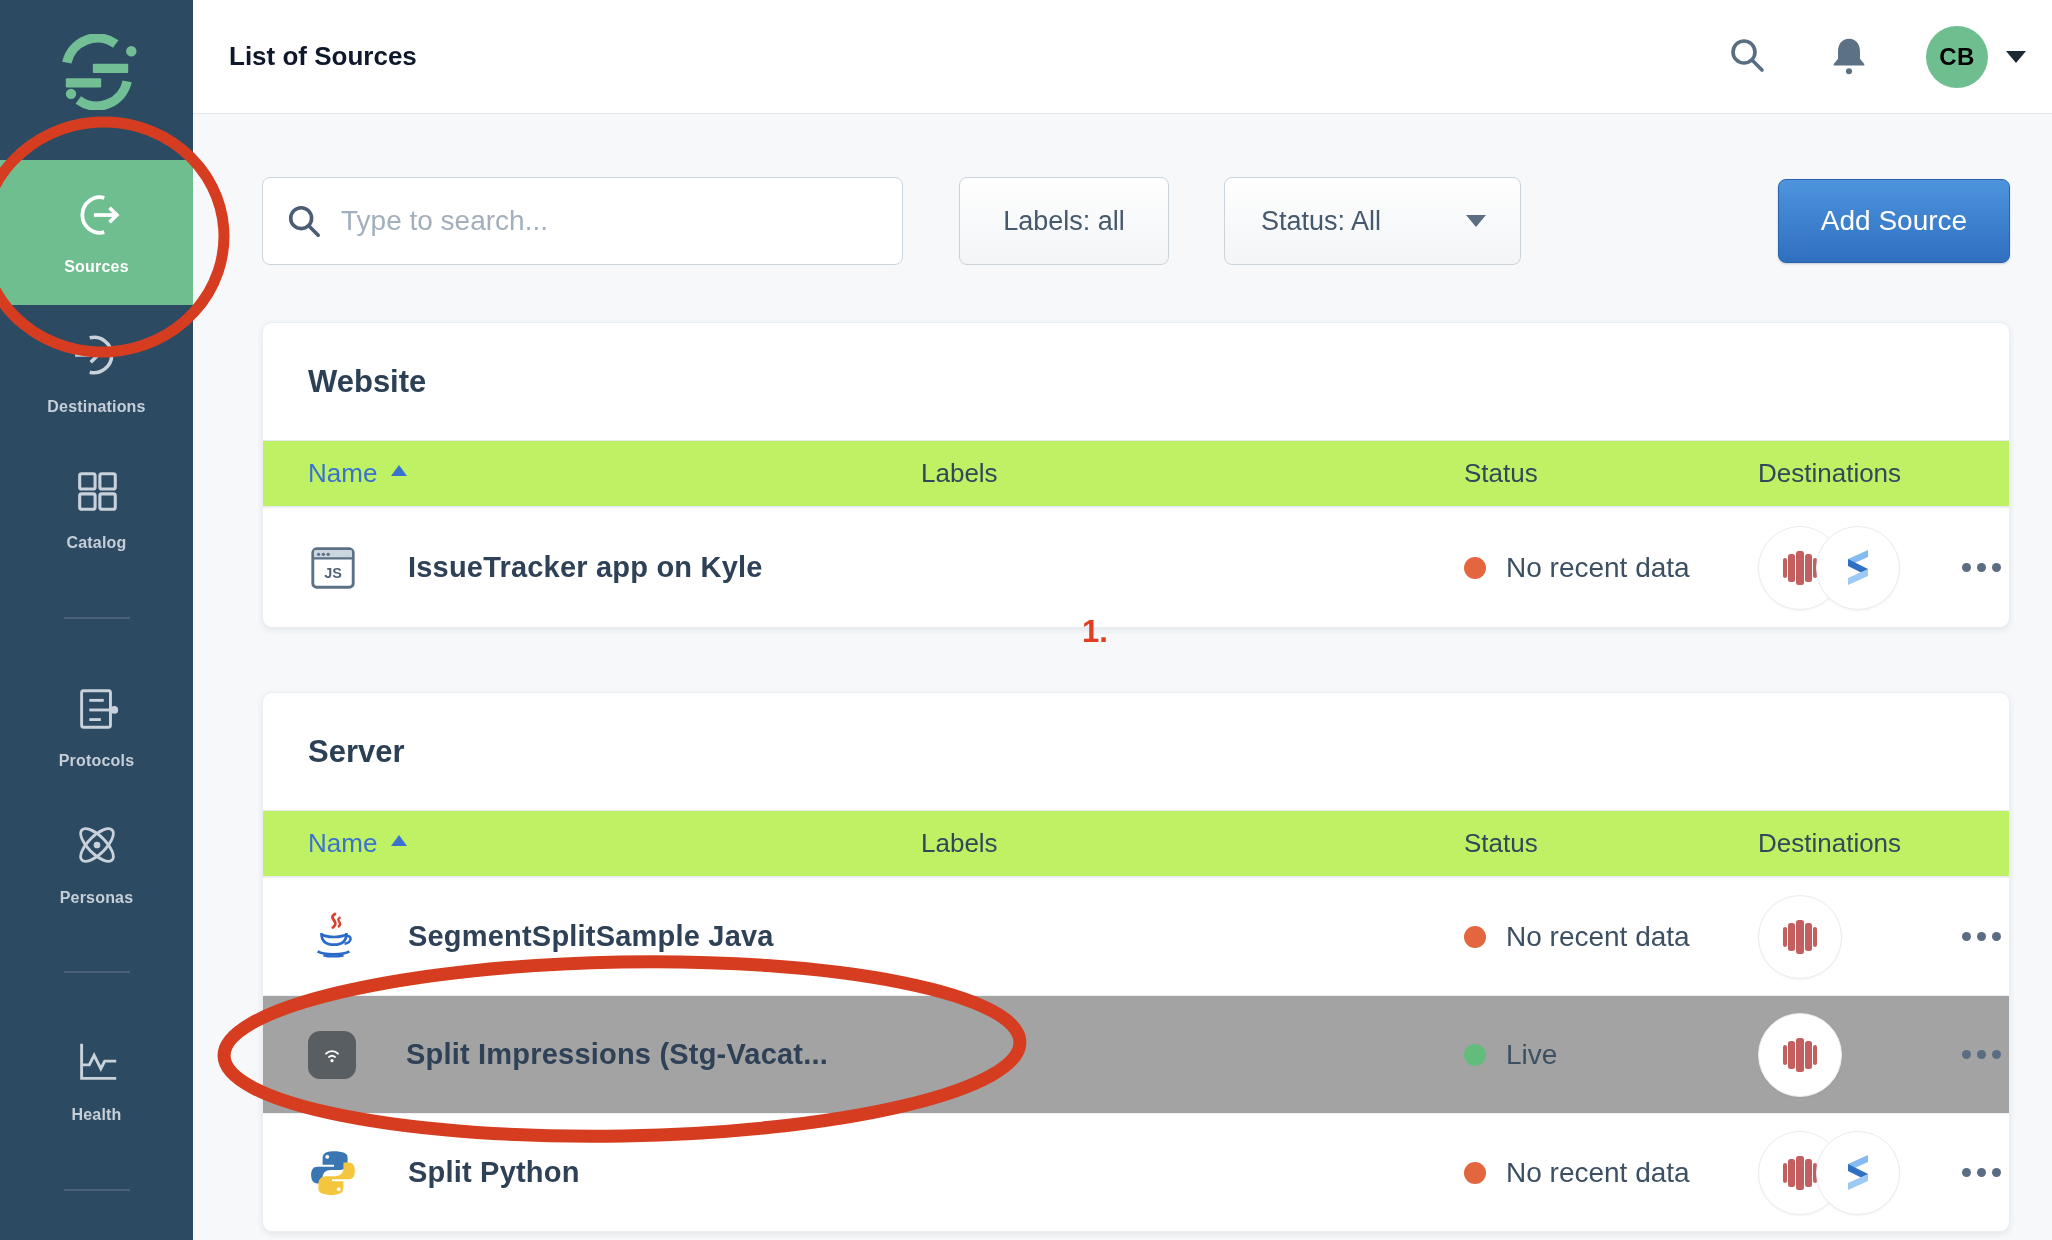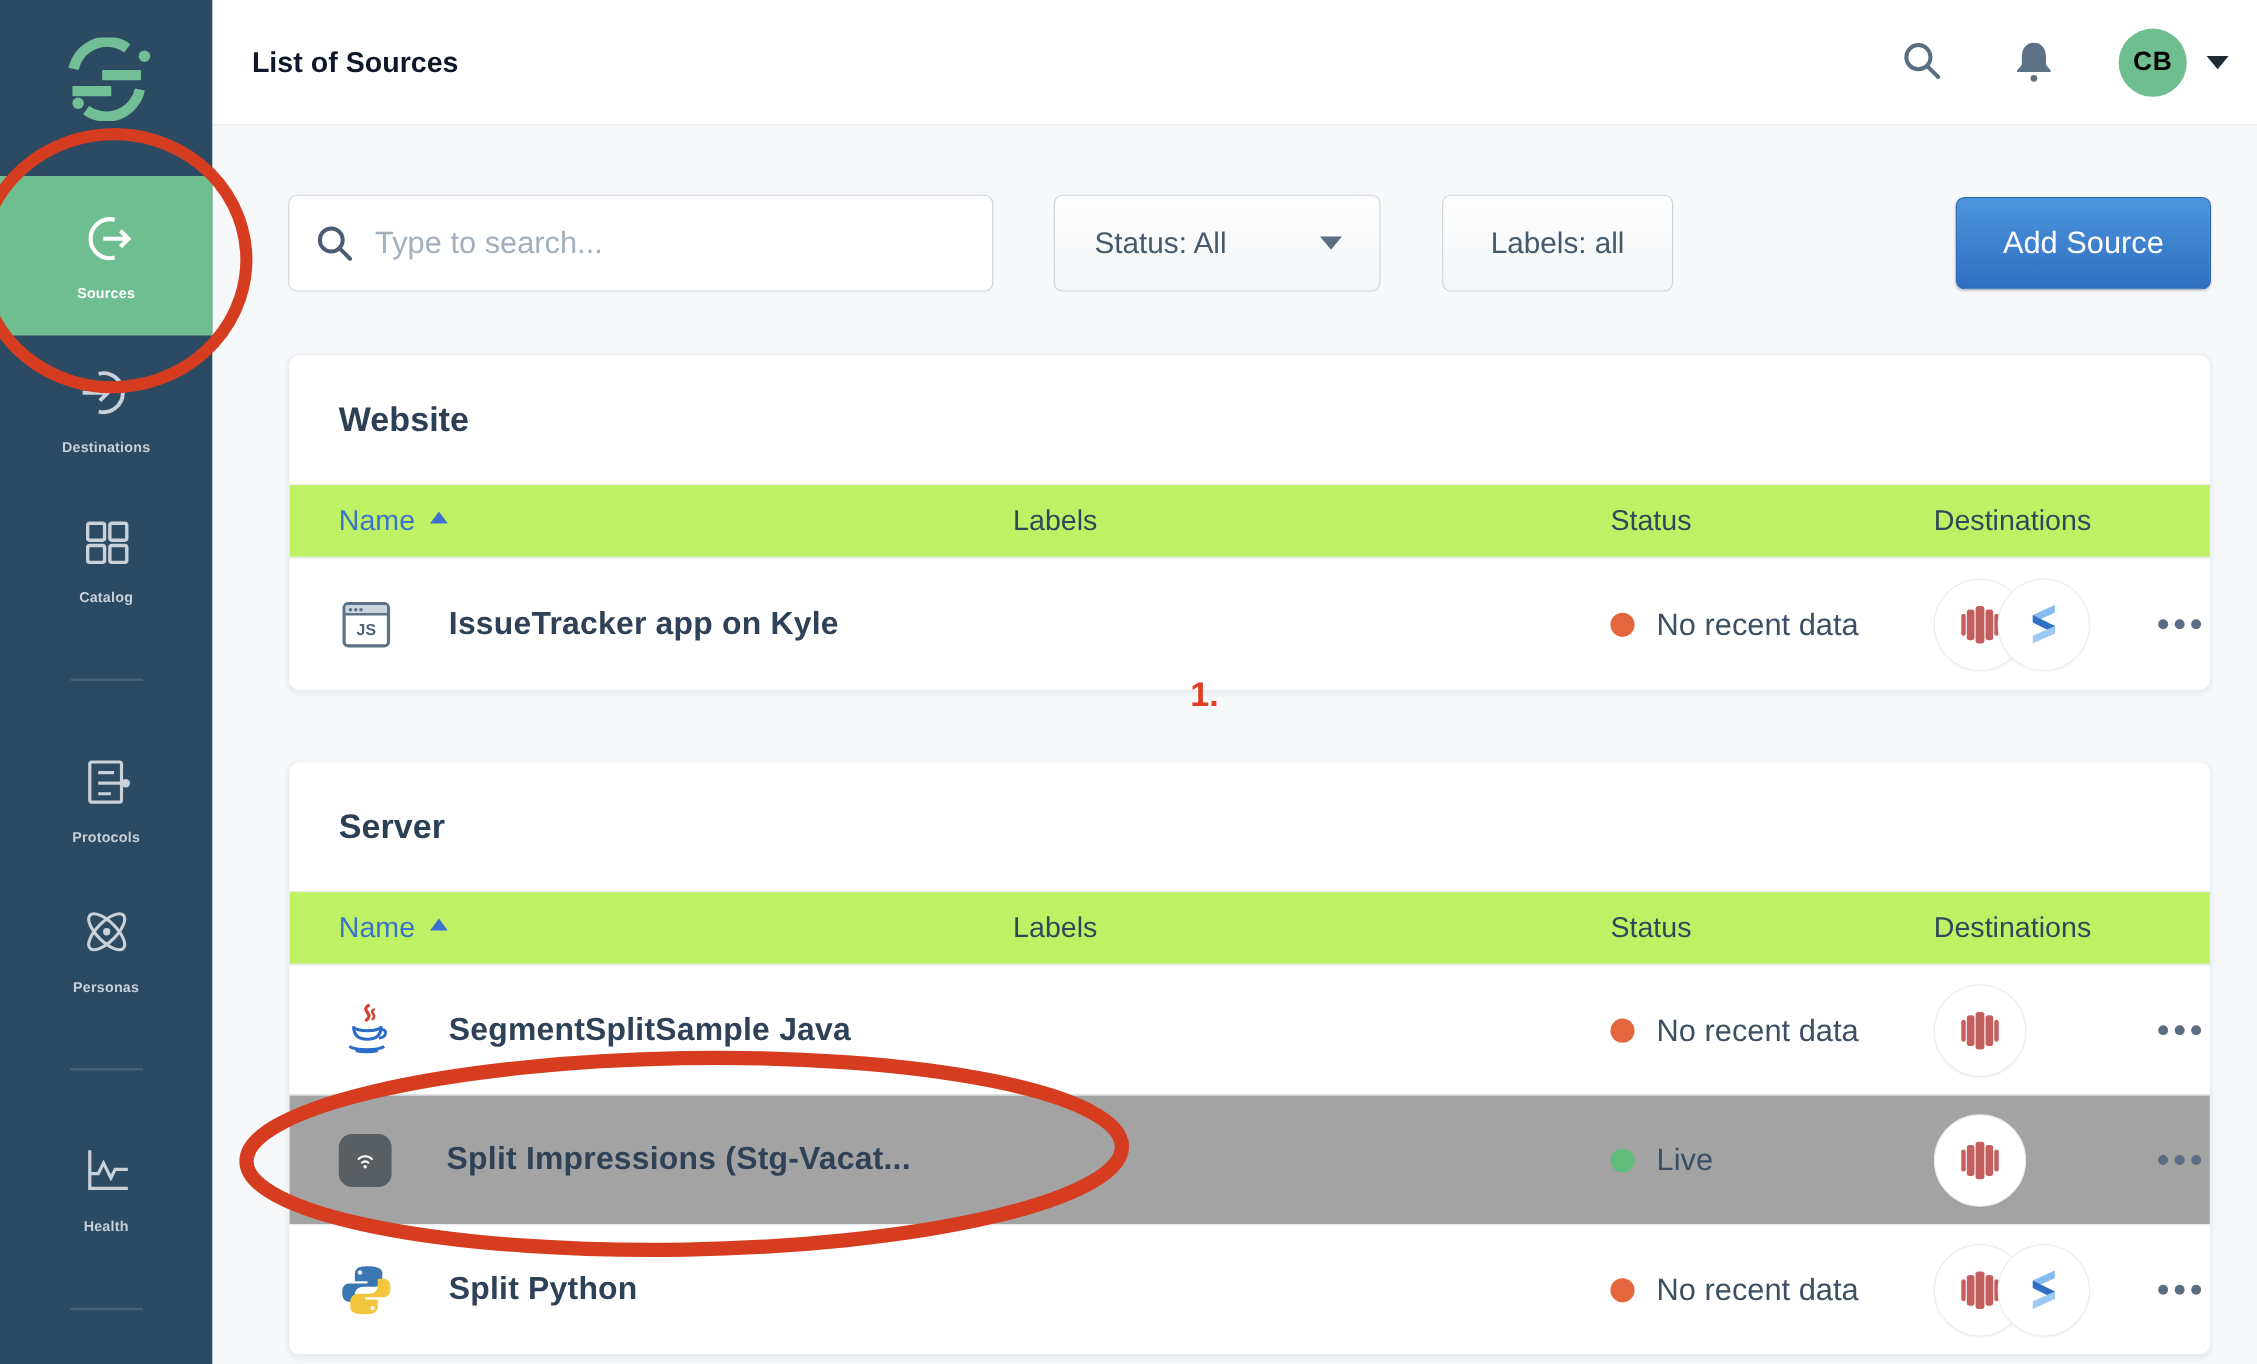--- a/index.html
+++ b/index.html
@@ -15,21 +15,21 @@
   
   .sidebar {
     position: absolute; left: 0; top: 0; width: 193px; height: 100%;
     background: #2d4a63; z-index: 3;
   }
   .logo-wrap { width: 104px; height: 76px; margin: 34px auto 0; }
   .nav { position: absolute; top: 160px; left: 0; width: 100%; }
   .nav-item {
     display: flex; flex-direction: column; align-items: center; justify-content: center;
     gap: 14px; height: 136px; cursor: pointer;
-    color: #c6cfd8; font-size: 13px; font-weight: 600; letter-spacing: .2px;
+    color: #c6cfd8; font-size: 16px; font-weight: 600; letter-spacing: .2px;
   }
   .nav-item.active { background: #6fbe90; color: #ffffff; height: 145px; }
   .nav-divider { width: 66px; height: 2px; background: #4a6278; margin: 40px auto; }
 
   
   .topbar {
     position: absolute; left: 193px; right: 0; top: 0; height: 114px;
     background: #ffffff; border-bottom: 1px solid #e3e7eb; z-index: 2;
     display: flex; align-items: center;
   }
@@ -266,27 +266,27 @@
     <div class="search-wrap">
       <span>
         <svg width="36" height="36" viewBox="0 0 38 38" fill="none" stroke="#4a5d73" stroke-width="3.8" stroke-linecap="round">
           <circle cx="16" cy="16" r="11"></circle>
           <line x1="24.5" y1="24.5" x2="34" y2="34"></line>
         </svg>
       </span>
       <input class="search-input" type="text" placeholder="Type to search..." style="">
     </div>
 
+    <button class="filter-btn labels-btn">
+      <span>Labels: all</span>
+    </button>
+
     <button class="filter-btn status-btn">
       <span>Status: All</span>
       <span class="select-caret"></span>
-    </button>
-
-    <button class="filter-btn labels-btn">
-      <span>Labels: all</span>
     </button>
 
     <button class="add-source-btn">
       <span>Add Source</span>
     </button>
   </div>
 
   <section class="card card-website">
     <div class="card-title">Website</div>
 

